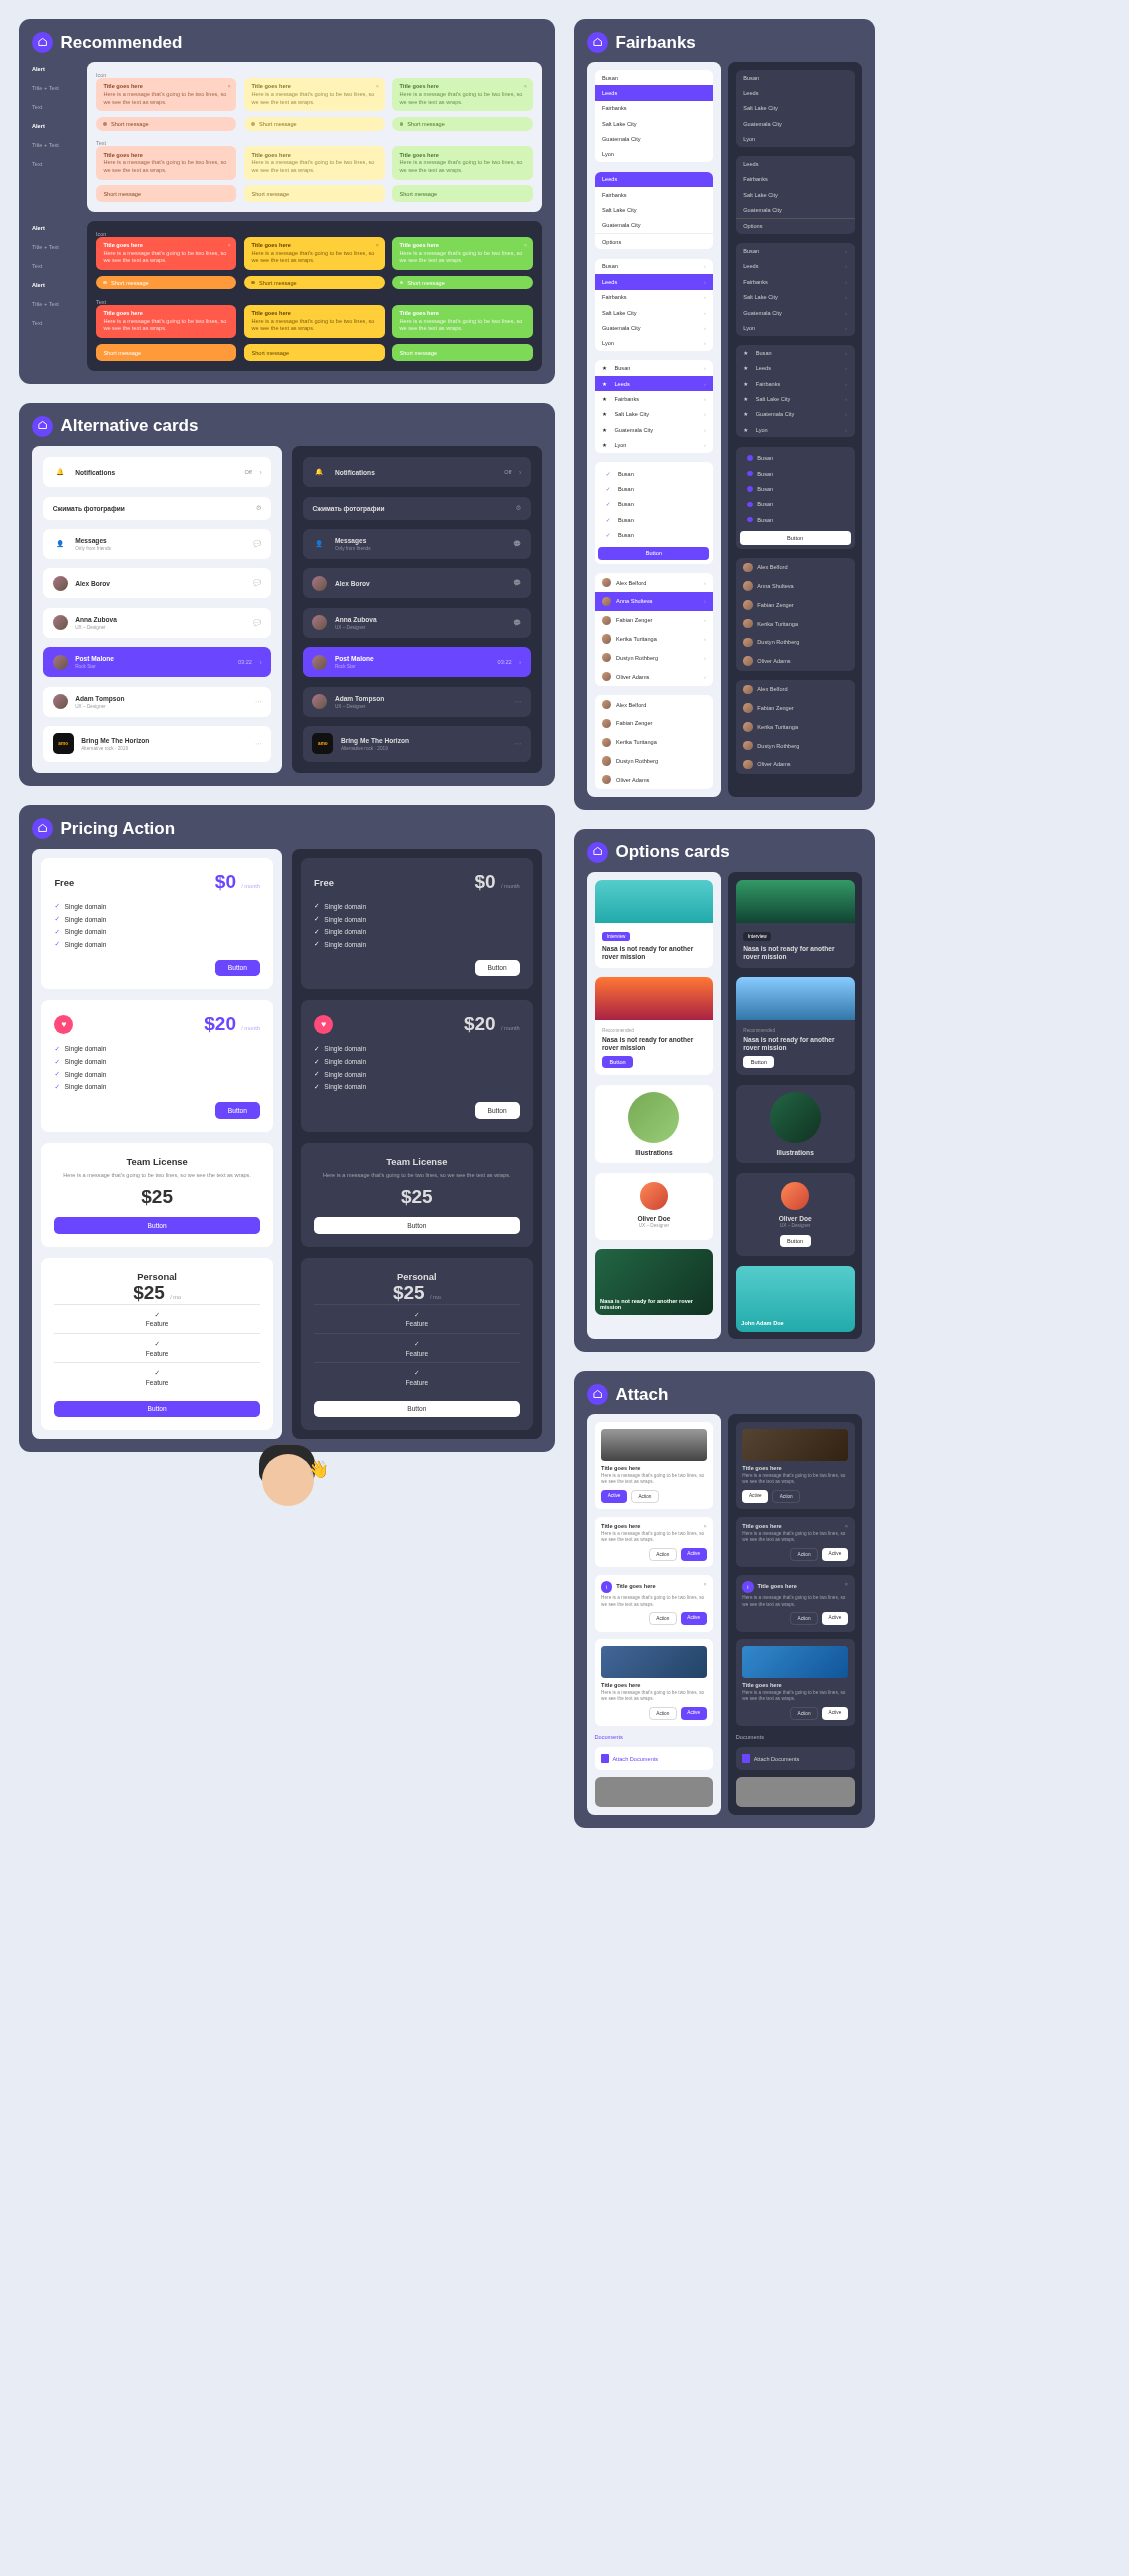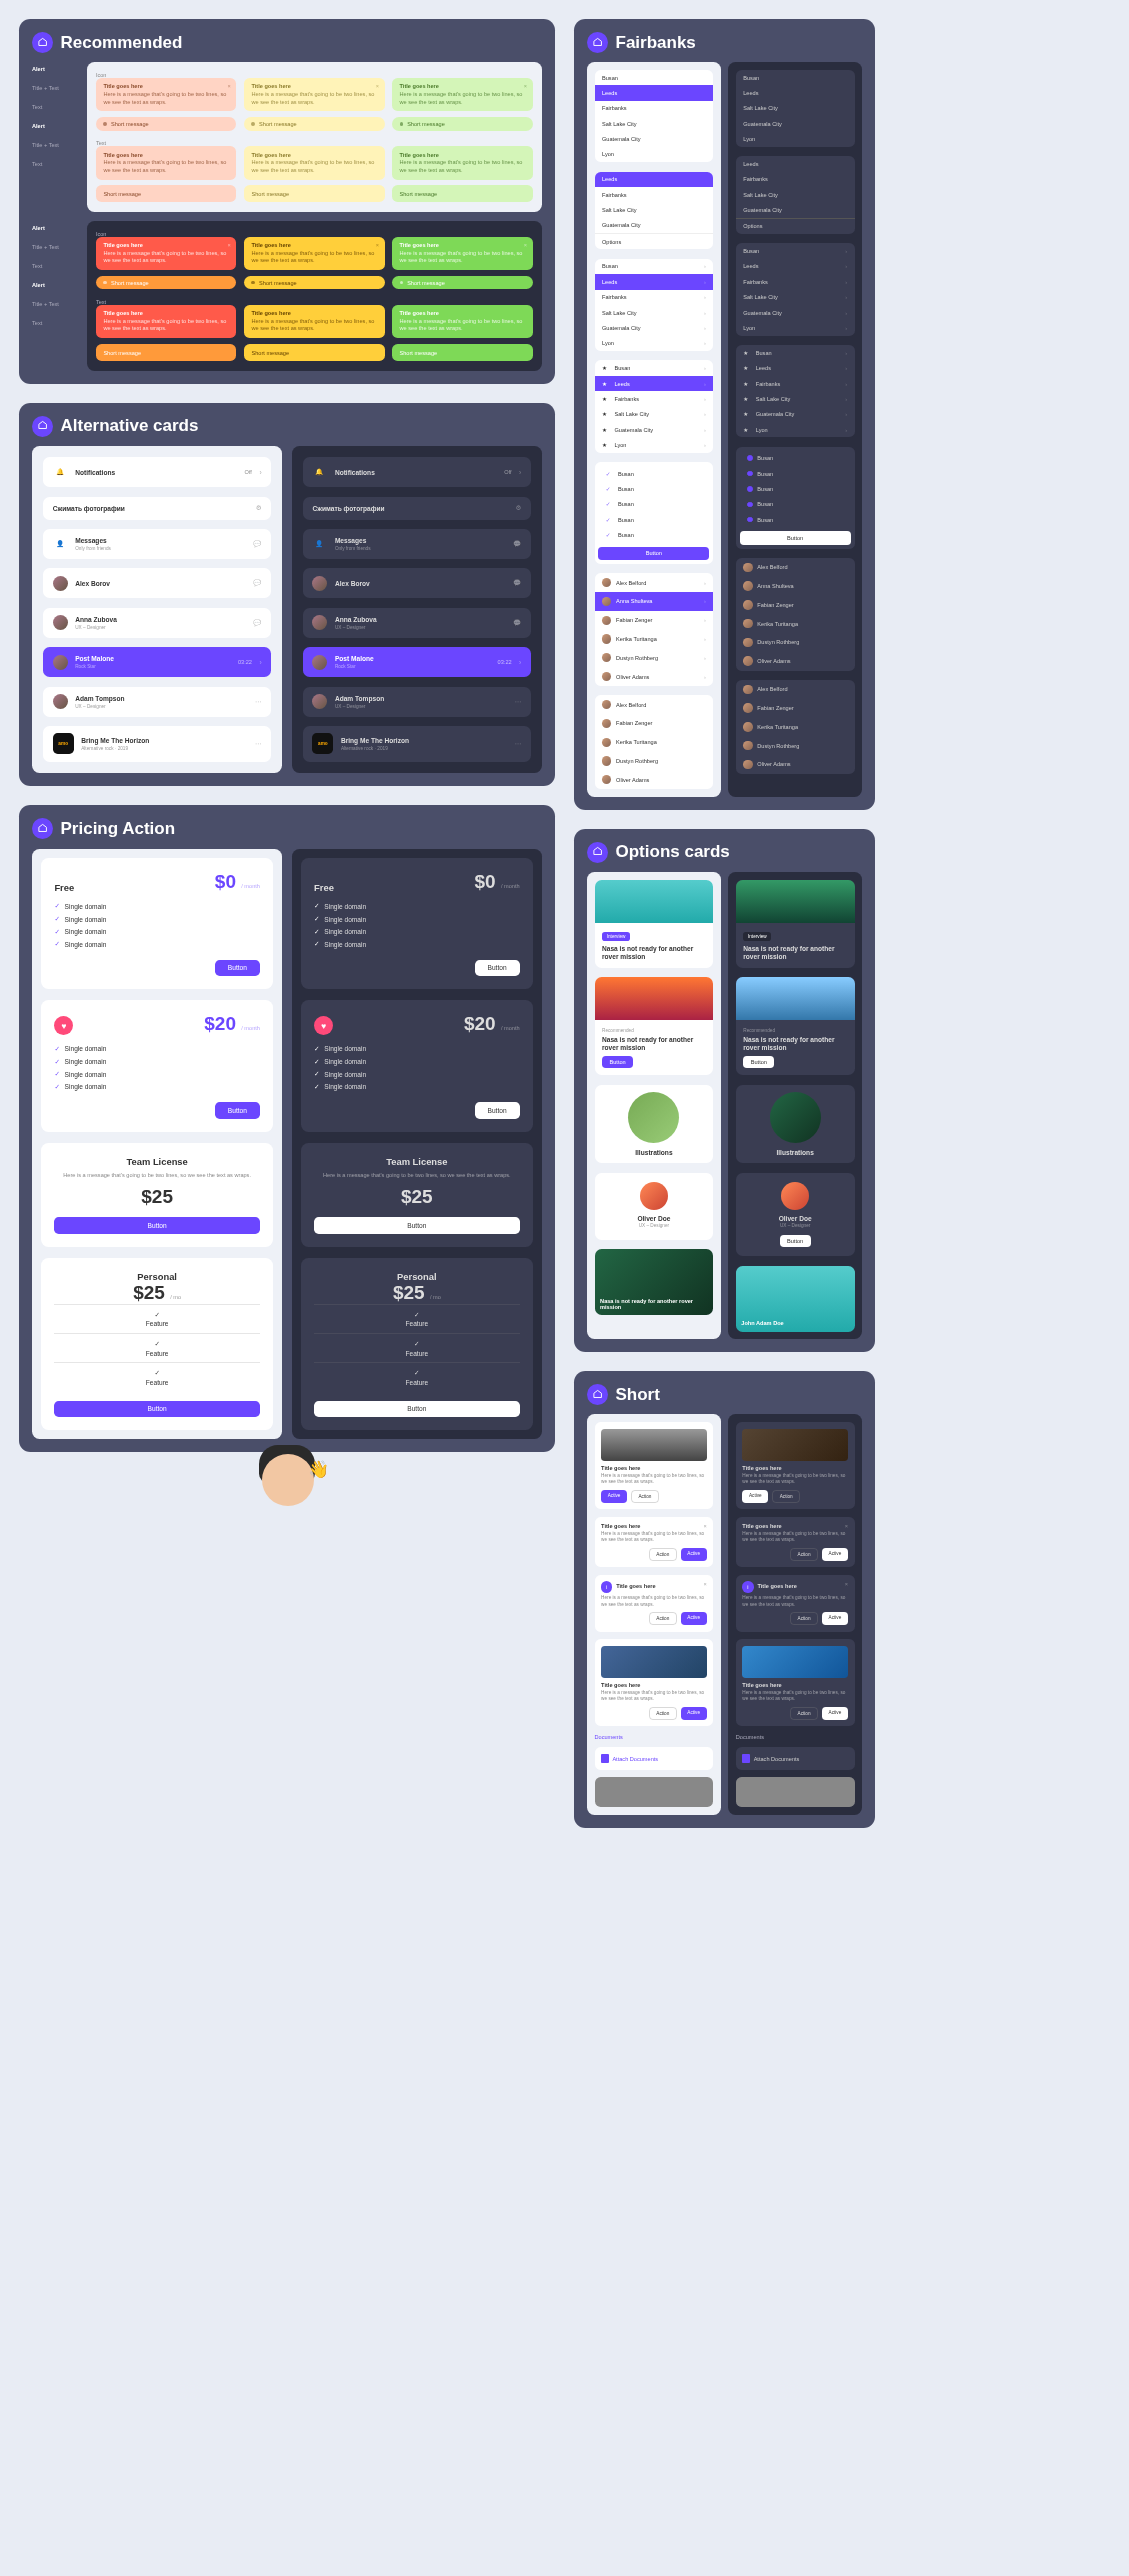--- a/index.html
+++ b/index.html
@@ -55,21 +55,21 @@
 .avatar { background: linear-gradient(135deg,#a78,#654); }
 
 
 .pricing-wrap { display: grid; grid-template-columns: 1fr 1fr; gap: 9.4px; }
 .pr-col { border-radius: 7.5px; padding: 9.4px; display: flex; flex-direction: column; gap: 11.3px; }
 .pr-light { background: #eef1f7; }
 .pr-dark { background: #2a2d3e; }
 .pr-card { border-radius: 7.5px; padding: 13px; }
 .pcl { background: #fff; color: #333; }
 .pcd { background: #3a3d52; color: #ddd; }
-.pr-top { display: flex; justify-content: space-between; align-items: flex-end; margin-bottom: 9.4px; }
+.pr-top { display: flex; justify-content: space-between; align-items: center; margin-bottom: 9.4px; }
 .pr-name { font-weight: 700; font-size: 9.4px; }
 .pr-price { font-size: 19px; font-weight: 800; }
 .pr-price.purple { color: #6b46ff; }
 .pr-per { font-size: 5.6px; opacity: .5; font-weight: 400; }
 .pr-list { list-style: none; display: flex; flex-direction: column; gap: 4.7px; margin-bottom: 11.3px; }
 .pr-list li { font-size: 6.6px; display: flex; align-items: center; gap: 4.7px; }
 .pr-list li::before { content: '✓'; color: #6b46ff; font-size: 6.6px; }
 .pcd .pr-list li::before { color: #fff; }
 .btn-purple { background: #6b46ff; color: #fff; border: none; border-radius: 4.7px; padding: 4.7px 13px; font-size: 6.6px; cursor: pointer; }
 .btn-white { background: #fff; color: #333; border: none; border-radius: 4.7px; padding: 4.7px 13px; font-size: 6.6px; cursor: pointer; }
@@ -1029,21 +1029,21 @@
   </div>
 </div>
 
 <div class="panel">
   <div class="panel-header">
     <div class="logo-badge">
             <svg viewBox="0 0 24 24" fill="none" stroke="#fff" stroke-width="2">
               <path d="M12 3l8 6v9H4V9z"></path>
             </svg>
           </div>
-    <div class="panel-title">Short</div>
+    <div class="panel-title">Attach</div>
   </div>
   <div class="mod-wrap">
     <div class="mod-col mod-light">
       <div class="mod-card mcl">
         <div class="mod-img bw"></div>
         <div class="mod-t">Title goes here</div>
               <div class="mod-m">Here is a message that's going to be two lines, so we see the text as wraps.</div>
         <div class="mod-actions">
                 <span class="mod-btn mb-p">Active</span>
                 <span class="mod-btn mb-g">Action</span>

